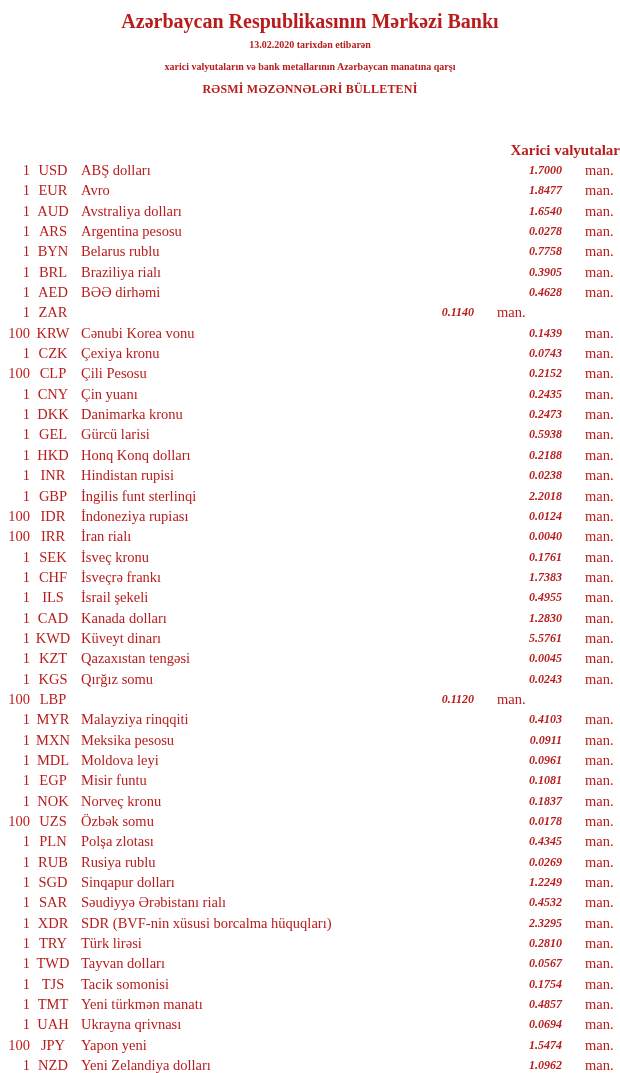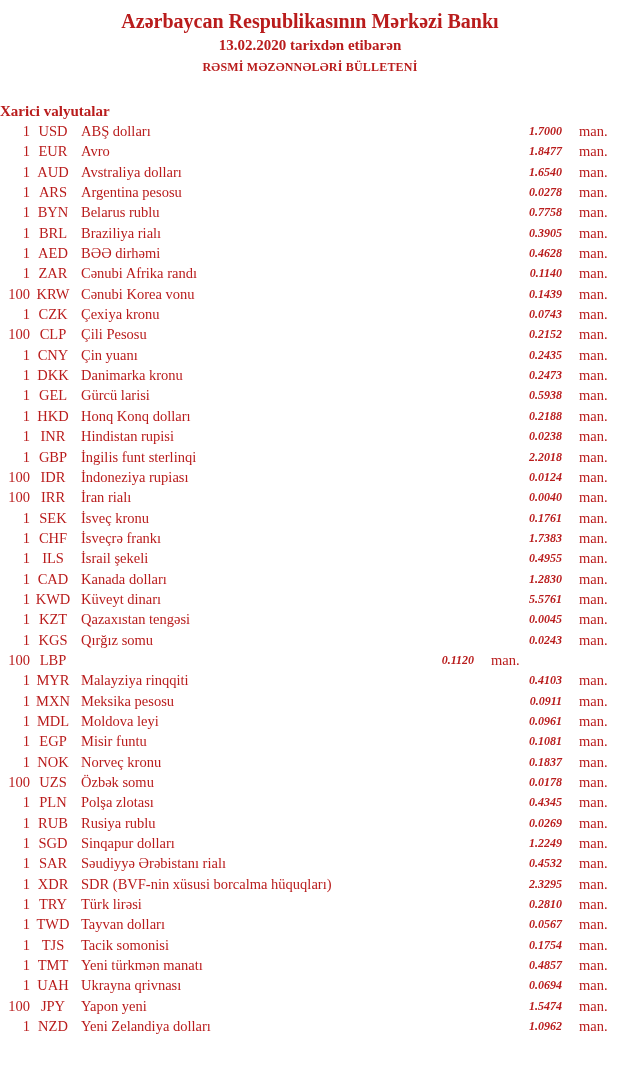--- a/index.html
+++ b/index.html
@@ -20,35 +20,35 @@
     text-align: center;
     padding-top: 9px;
   }
   .bank-name {
     font-size: 20px;
     font-weight: 700;
     line-height: 25px;
   }
   .date-line,
   .subtitle {
-    font-size: 15px;
+    font-size: 10px;
     font-weight: 700;
     line-height: 22px;
   }
   .bulletin-title {
     font-size: 12px;
     font-weight: 700;
     line-height: 22px;
     letter-spacing: 0.2px;
   }
   .section-title {
-    text-align: left;
+    text-align: right;
     font-size: 15px;
     font-weight: 700;
-    margin-top: 23px;
+    margin-top: 40px;
     height: 20px;
     line-height: 20px;
   }
   .rates {
     margin-top: 0;
   }
   .row {
     display: grid;
     grid-template-columns: 30px 46px 1fr 88px 58px;
     height: 20.35px;
@@ -66,31 +66,32 @@
     padding-left: 5px;
     overflow: hidden;
   }
   .rate {
     text-align: right;
     font-weight: 700;
     font-style: italic;
     font-size: 12px;
   }
   .unit {
-    padding-left: 17px;
+    padding-left: 23px;
   }
 </style>
 </head>
 <body>
 
 <div class="page">
 
   <div class="header">
     <div class="bank-name">Azərbaycan Respublikasının Mərkəzi Bankı</div>
     <div class="date-line">13.02.2020 tarixdən etibarən</div>
+    <div class="subtitle">xarici valyutaların və bank metallarının Azərbaycan manatına qarşı</div>
     <div class="bulletin-title">RƏSMİ MƏZƏNNƏLƏRİ BÜLLETENİ</div>
   </div>
 
   <div class="section-title">Xarici valyutalar</div>
 
   <div class="rates" id="rates-list">
   <div class="row">
     <span class="qty">1</span>
     <span class="code">USD</span>
     <span class="name">ABŞ dolları</span>
@@ -142,21 +143,20 @@
     <span class="qty">1</span>
     <span class="code">AED</span>
     <span class="name">BƏƏ dirhəmi</span>
     <span class="rate">0.4628</span>
     <span class="unit">man.</span>
   </div>
 
   <div class="row">
     <span class="qty">1</span>
     <span class="code">ZAR</span>
-    <span class="name">Cənubi Afrika randı</span>
     <span class="rate">0.1140</span>
     <span class="unit">man.</span>
   </div>
 
   <div class="row">
     <span class="qty">100</span>
     <span class="code">KRW</span>
     <span class="name">Cənubi Korea vonu</span>
     <span class="rate">0.1439</span>
     <span class="unit">man.</span>

